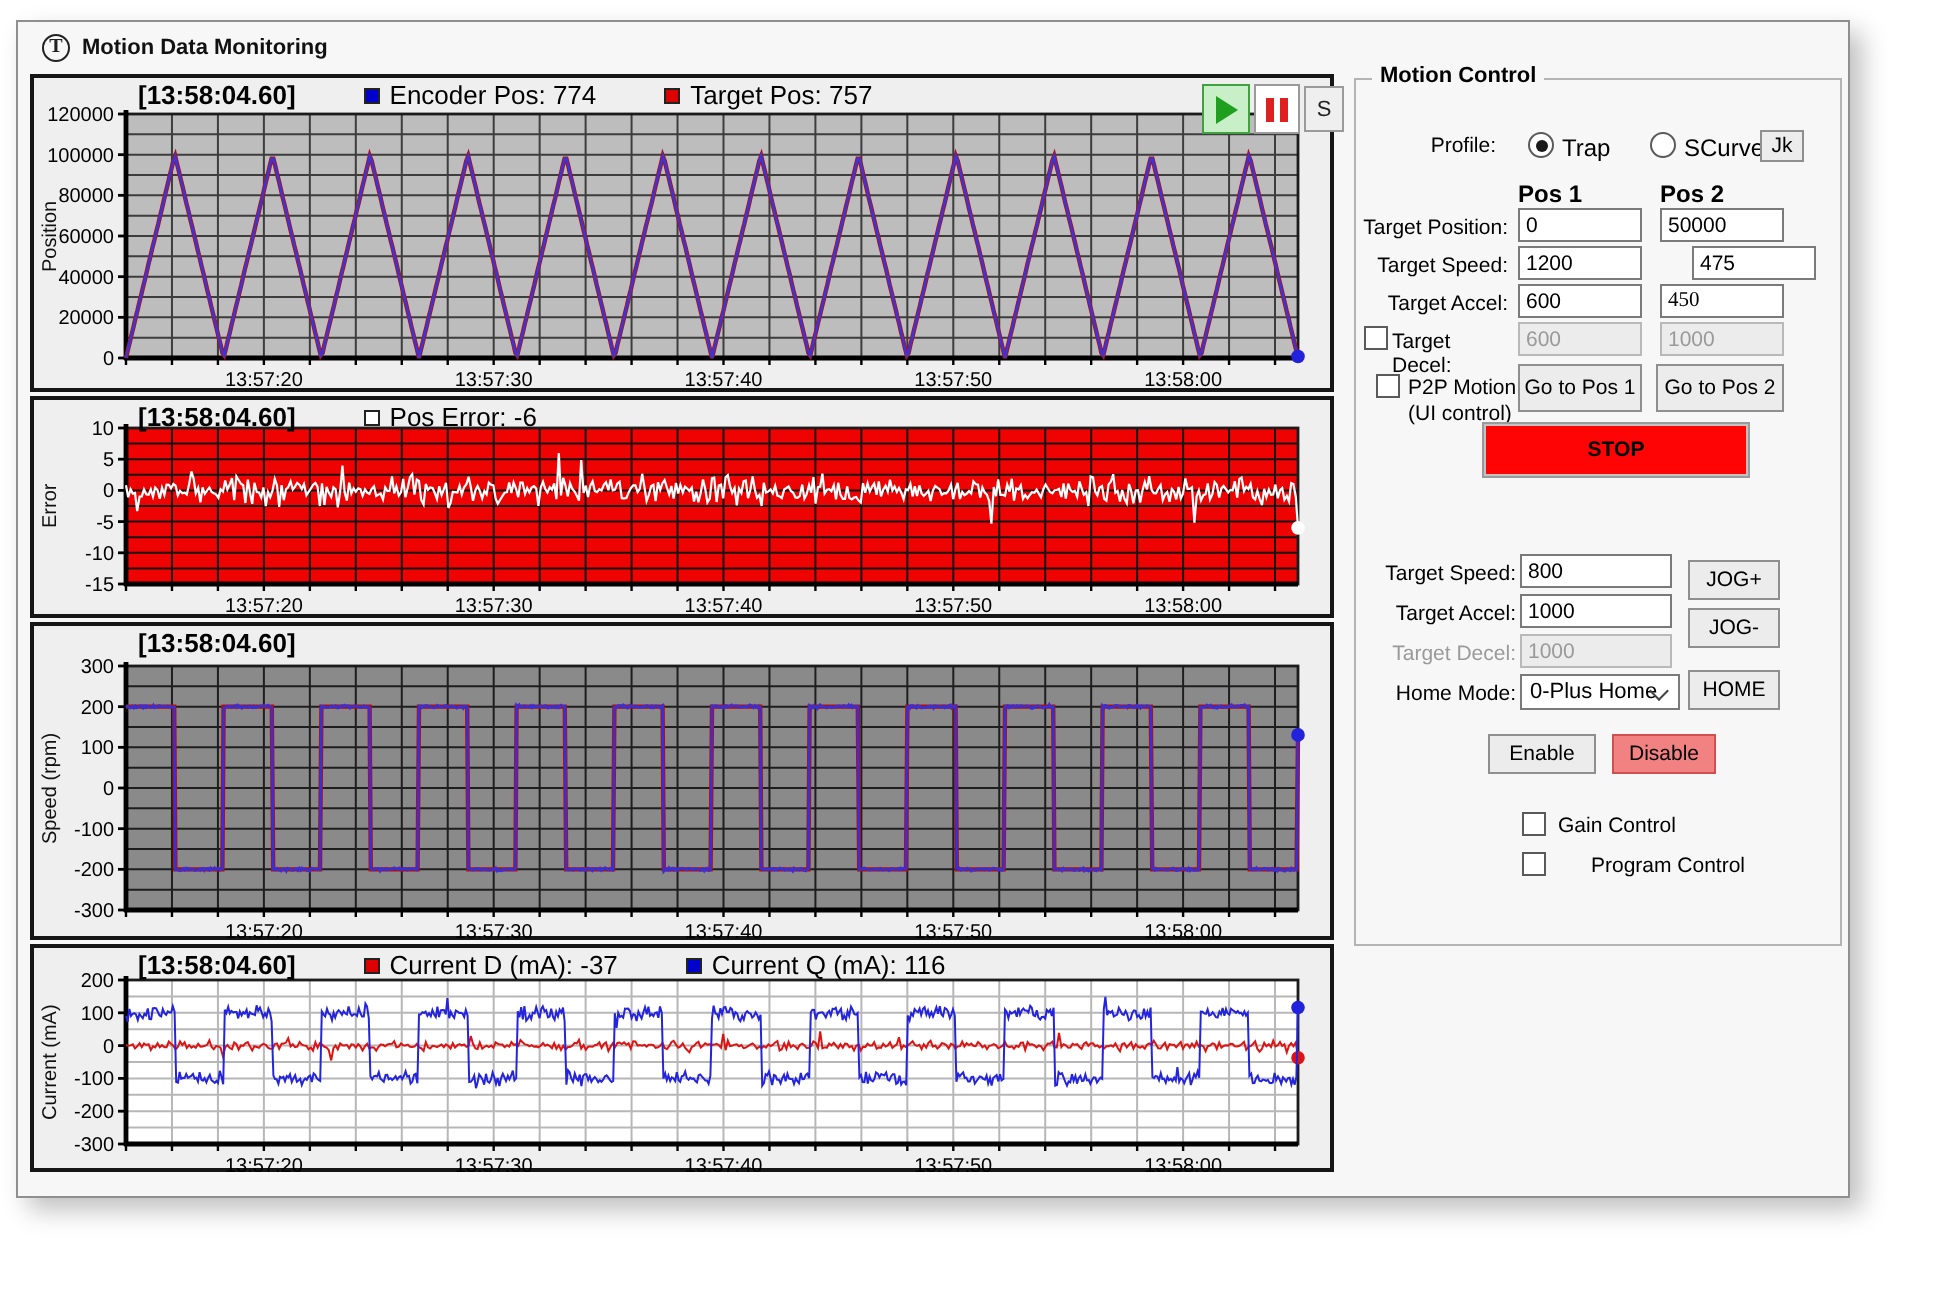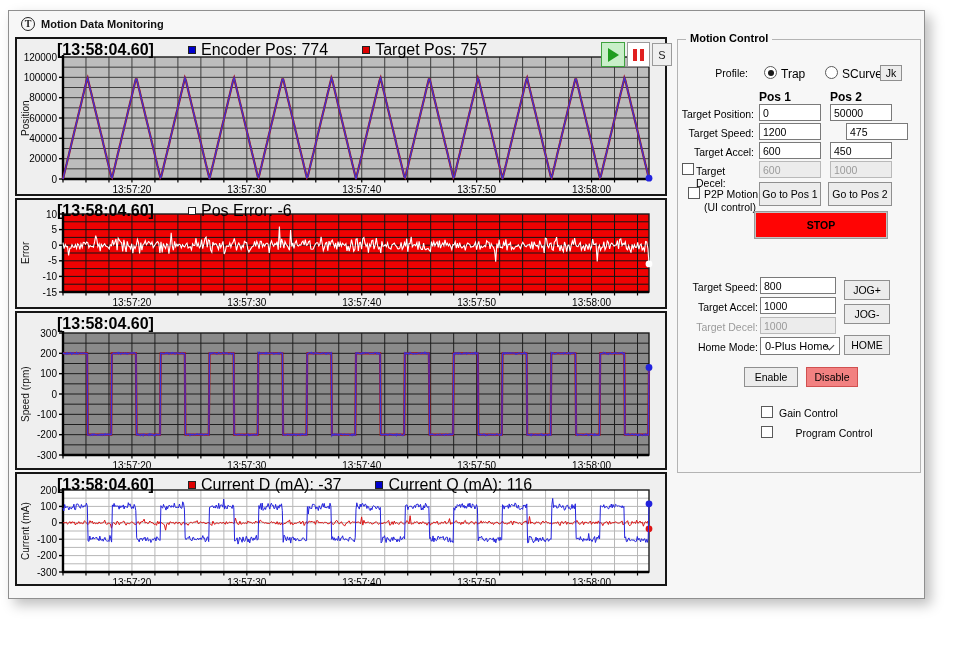--- a/index.html
+++ b/index.html
@@ -10,22 +10,22 @@
   .app-icon { position:absolute; left:12px; top:6px; width:14px; height:14px; border:1.5px solid #222;
               border-radius:50%; font-family:"Liberation Serif", serif; font-size:10px; font-weight:bold;
               text-align:center; line-height:12px; color:#222; }
   .app-title { position:absolute; left:32px; top:7px; font-size:11px; font-weight:bold; color:#111; }
 
   .chart-panel { position:absolute; left:6px; width:652px; background:#efefef; border:2px solid #161616; }
   .cp1 { top:26px;  height:159px; }
   .cp2 { top:187px; height:111px; }
   .cp3 { top:300px; height:159px; }
   .cp4 { top:461px; height:114px; }
-  .chart-header { position:absolute; left:40px; top:2px; height:14px; display:flex; align-items:flex-start;
-                  gap:34px; font-size:16px; color:#000; white-space:nowrap; z-index:2; }
+  .chart-header { position:absolute; left:52px; top:2px; height:14px; display:flex; align-items:flex-end;
+                  gap:34px; font-size:13px; color:#000; white-space:nowrap; z-index:2; }
   .ts { font-weight:bold; }
   .legend { display:flex; gap:34px; }
   .legend-item { display:flex; align-items:center; gap:5px; }
   .swatch { width:8px; height:8px; border:1px solid #222; display:inline-block; }
   .ylab { position:absolute; left:3px; writing-mode:vertical-rl; transform:rotate(180deg);
           font-size:10px; color:#111; display:flex; align-items:center; justify-content:center; }
   .chart-svg { position:absolute; left:0; top:0; }
 
   .chartbtn { position:absolute; top:3px; display:flex; align-items:center; justify-content:center; cursor:pointer; }
   .btn-play { left:584px; width:24px; height:25px; background:#c9efc9; border:1px solid #3fa23f; }
@@ -496,34 +496,34 @@
     <div class="lbl" style="left:2px;top:68px;width:74px;">Target Position:</div>
     <input class="field" style="left: 81px; top: 64px; width: 62px;" value="0">
     <input class="field" style="left: 152px; top: 64px; width: 62px;" value="50000">
 
     <div class="lbl" style="left:2px;top:87px;width:74px;">Target Speed:</div>
     <input class="field" style="left: 81px; top: 83px; width: 62px;" value="1200">
     <input class="field" style="left: 168px; top: 83px; width: 62px;" value="475">
 
     <div class="lbl" style="left:2px;top:106px;width:74px;">Target Accel:</div>
     <input class="field" style="left: 81px; top: 102px; width: 62px;" value="600">
-    <input class="field" style="left: 152px; top: 102px; width: 62px;" value="450">
+    <input class="field" style="left: 152px; top: 102px; width: 62px; font-family: Liberation Serif, serif;" value="450">
 
     <div class="checkbox" style="left:4px;top:123px;"></div>
     <div class="lbl" style="left:18px;top:125px;width:58px;text-align:left;">Target Decel:</div>
     <input class="field disabled" disabled="" style="left: 81px; top: 121px; width: 62px;" value="600">
     <input class="field disabled" disabled="" style="left: 152px; top: 121px; width: 62px;" value="1000">
 
     <div class="checkbox" style="left:10px;top:147px;"></div>
     <div class="lbl" style="left:26px;top:148px;width:60px;text-align:left;">P2P Motion</div>
     <div class="lbl" style="left:26px;top:161px;width:60px;text-align:left;">(UI control)</div>
     <div class="btn" style="left:81px;top:142px;width:62px;height:24px;">Go to Pos 1</div>
     <div class="btn" style="left:150px;top:142px;width:64px;height:24px;">Go to Pos 2</div>
 
-    <div class="btn btn-red" style="left:77px;top:172px;width:132px;height:26px;">STOP</div>
+    <div class="btn btn-red" style="left:64px;top:172px;width:132px;height:26px;">STOP</div>
 
     <div class="lbl" style="left:6px;top:241px;width:74px;">Target Speed:</div>
     <input class="field" style="left: 82px; top: 237px; width: 76px;" value="800">
     <div class="btn" style="left:166px;top:240px;width:46px;height:20px;">JOG+</div>
 
     <div class="lbl" style="left:6px;top:261px;width:74px;">Target Accel:</div>
     <input class="field" style="left: 82px; top: 257px; width: 76px;" value="1000">
     <div class="btn" style="left:166px;top:264px;width:46px;height:20px;">JOG-</div>
 
     <div class="lbl" style="left:6px;top:281px;width:74px;color:#9a9a9a;">Target Decel:</div>

